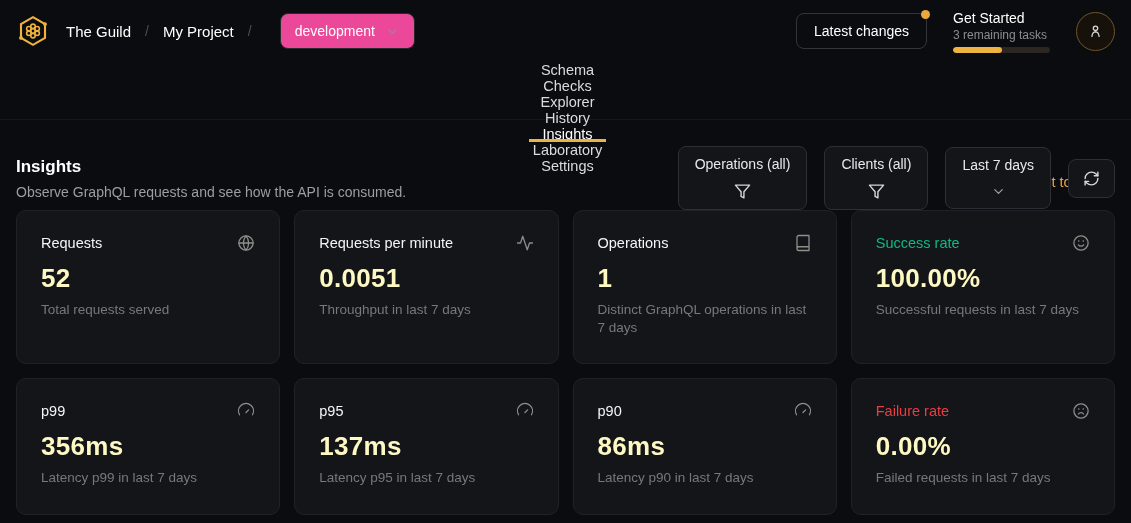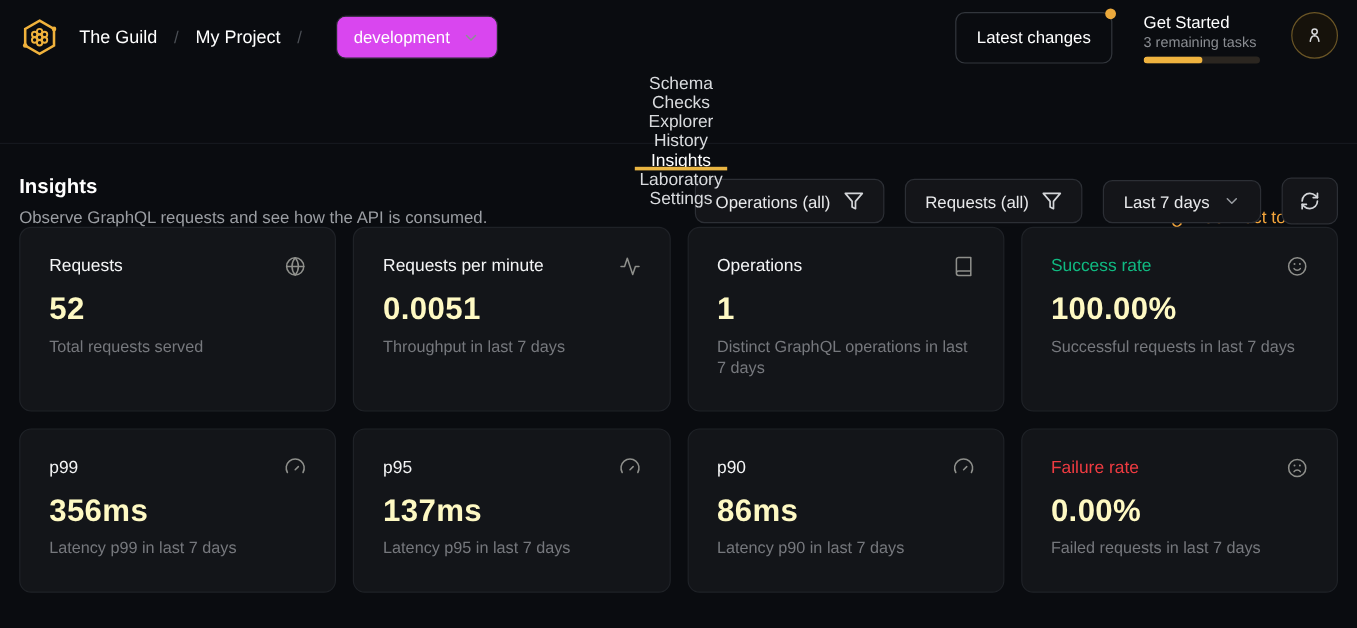--- a/index.html
+++ b/index.html
@@ -13,24 +13,24 @@
   }
   svg { display:block; }
 
   
   .header { height:62px; display:flex; align-items:center; padding:0 16px; }
   .logo { width:34px; height:34px; margin-right:16px; cursor:pointer; }
   .crumb { font-size:15px; color:#ffffff; cursor:pointer; }
   .crumb-sep { color:#4b4f55; font-size:14px; margin:0 14px; }
   .target-select {
     margin-left:14px; display:flex; align-items:center; gap:10px;
-    background:#d946ef; border:1px solid #26292e; border-radius:8px;
+    background:#ec4899; border:1px solid #26292e; border-radius:8px;
     padding:9px 14px; font-size:14px; color:#fff; cursor:pointer;
   }
-  .header-right { margin-left:auto; display:flex; gap:26px; }
+  .header-right { margin-left:auto; display:flex; align-items:center; gap:26px; }
   .latest-changes {
     position:relative; border:1px solid #32363c; background:transparent;
     border-radius:8px; padding:9px 17px; font-size:14px; color:#fff; cursor:pointer;
     font-family:"Liberation Sans", sans-serif;
   }
   .latest-dot {
     position:absolute; top:-4px; right:-4px; width:9px; height:9px;
     border-radius:50%; background:#eba93c;
   }
   .get-started { width:97px; cursor:pointer; }
@@ -67,20 +67,21 @@
   
   .section-head { display:flex; align-items:center; padding:0 16px; margin-top:26px; }
   .insights-title { font-size:17px; font-weight:bold; color:#ffffff; }
   .insights-sub { font-size:14px; color:#9b9ea3; margin-top:7px; }
   .controls { margin-left:auto; display:flex; align-items:center; gap:17px; }
   .btn {
     display:flex; align-items:center; gap:11px;
     background:#141519; border:1px solid #2c2f35; border-radius:8px;
     padding:9px 16px; font-size:14px; color:#e8e9eb; cursor:pointer;
     font-family:"Liberation Sans", sans-serif;
+    flex-direction:column;
   }
   .btn.icon-only { padding:10px 14px; }
 
   
   .cards {
     display:grid; grid-template-columns:repeat(4, 1fr); gap:14px;
     padding:0 16px; 
   }
   .card {
     background:#131519; border:1px solid #1f2227; border-radius:10px;
@@ -178,21 +179,21 @@
   <div class="controls">
     <button class="btn">
       <span>Operations (all)</span>
       <span>
         <svg viewBox="0 0 24 24" width="17" height="17" fill="none" stroke="#d4d6d9" stroke-width="2" stroke-linecap="round" stroke-linejoin="round">
             <polygon points="22 3 2 3 10 12.46 10 19 14 21 14 12.46 22 3"></polygon>
           </svg>
       </span>
     </button>
     <button class="btn">
-      <span>Requests (all)</span>
+      <span>Clients (all)</span>
       <span>
         <svg viewBox="0 0 24 24" width="17" height="17" fill="none" stroke="#d4d6d9" stroke-width="2" stroke-linecap="round" stroke-linejoin="round">
             <polygon points="22 3 2 3 10 12.46 10 19 14 21 14 12.46 22 3"></polygon>
           </svg>
       </span>
     </button>
     <button class="btn">
       <span>Last 7 days</span>
       <span>
         <svg viewBox="0 0 24 24" width="15" height="15" fill="none" stroke="#9b9ea3" stroke-width="2" stroke-linecap="round" stroke-linejoin="round">

